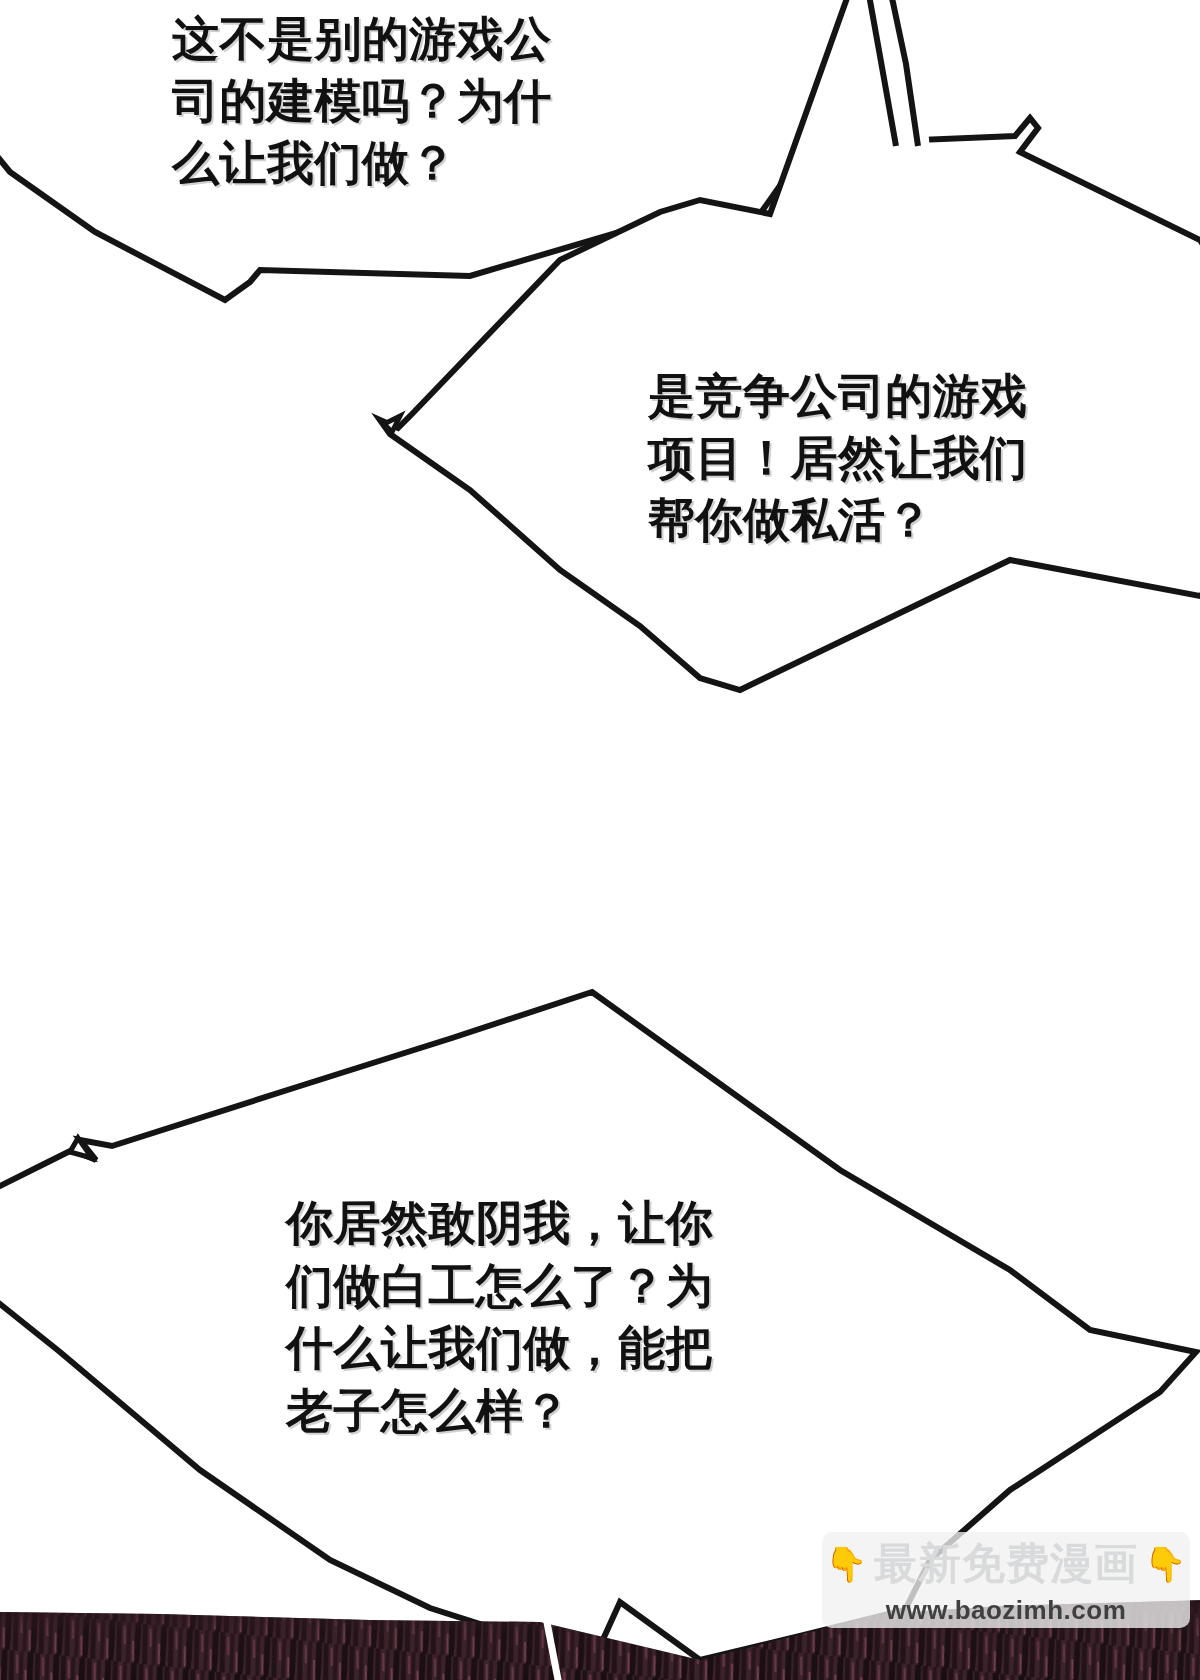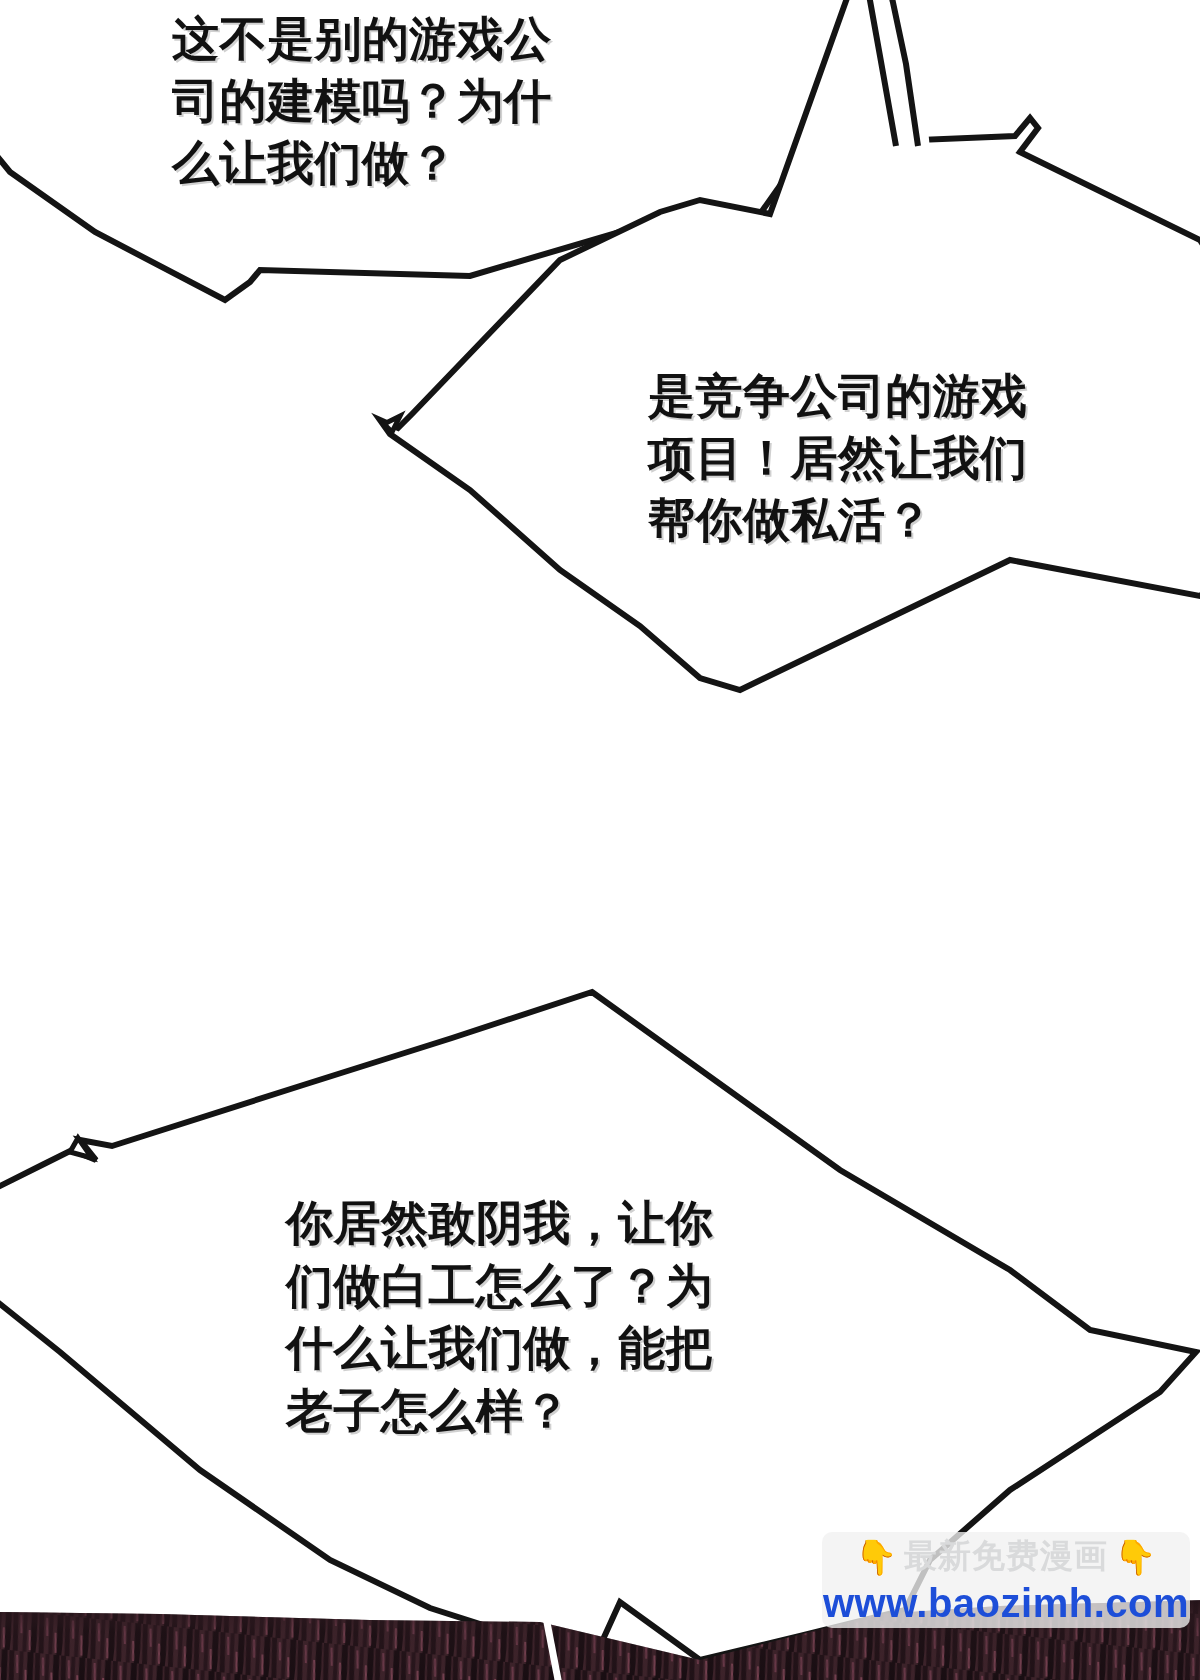--- a/index.html
+++ b/index.html
@@ -72,30 +72,30 @@
     display: flex;
     align-items: center;
     gap: 6px;
   }
   .wm-hand {
     font-size: 34px;
     line-height: 1;
     filter: saturate(1.2);
   }
   #watermark-label {
-    font-size: 33px;
+    font-size: 43px;
     font-weight: 700;
     color: #d9dadb;
     letter-spacing: 1px;
     font-family: "Liberation Sans", "DejaVu Sans", sans-serif;
   }
   #watermark-url {
-    font-size: 40px;
+    font-size: 26px;
     font-weight: 700;
-    color: #1d4ed8;
+    color: #404040;
     letter-spacing: 0.5px;
     font-family: "Liberation Sans", "DejaVu Sans", sans-serif;
   }
 </style>
 </head>
 <body>
 
 <div id="page">
 
   <svg id="art" viewBox="0 0 1200 1680" xmlns="http://www.w3.org/2000/svg">

